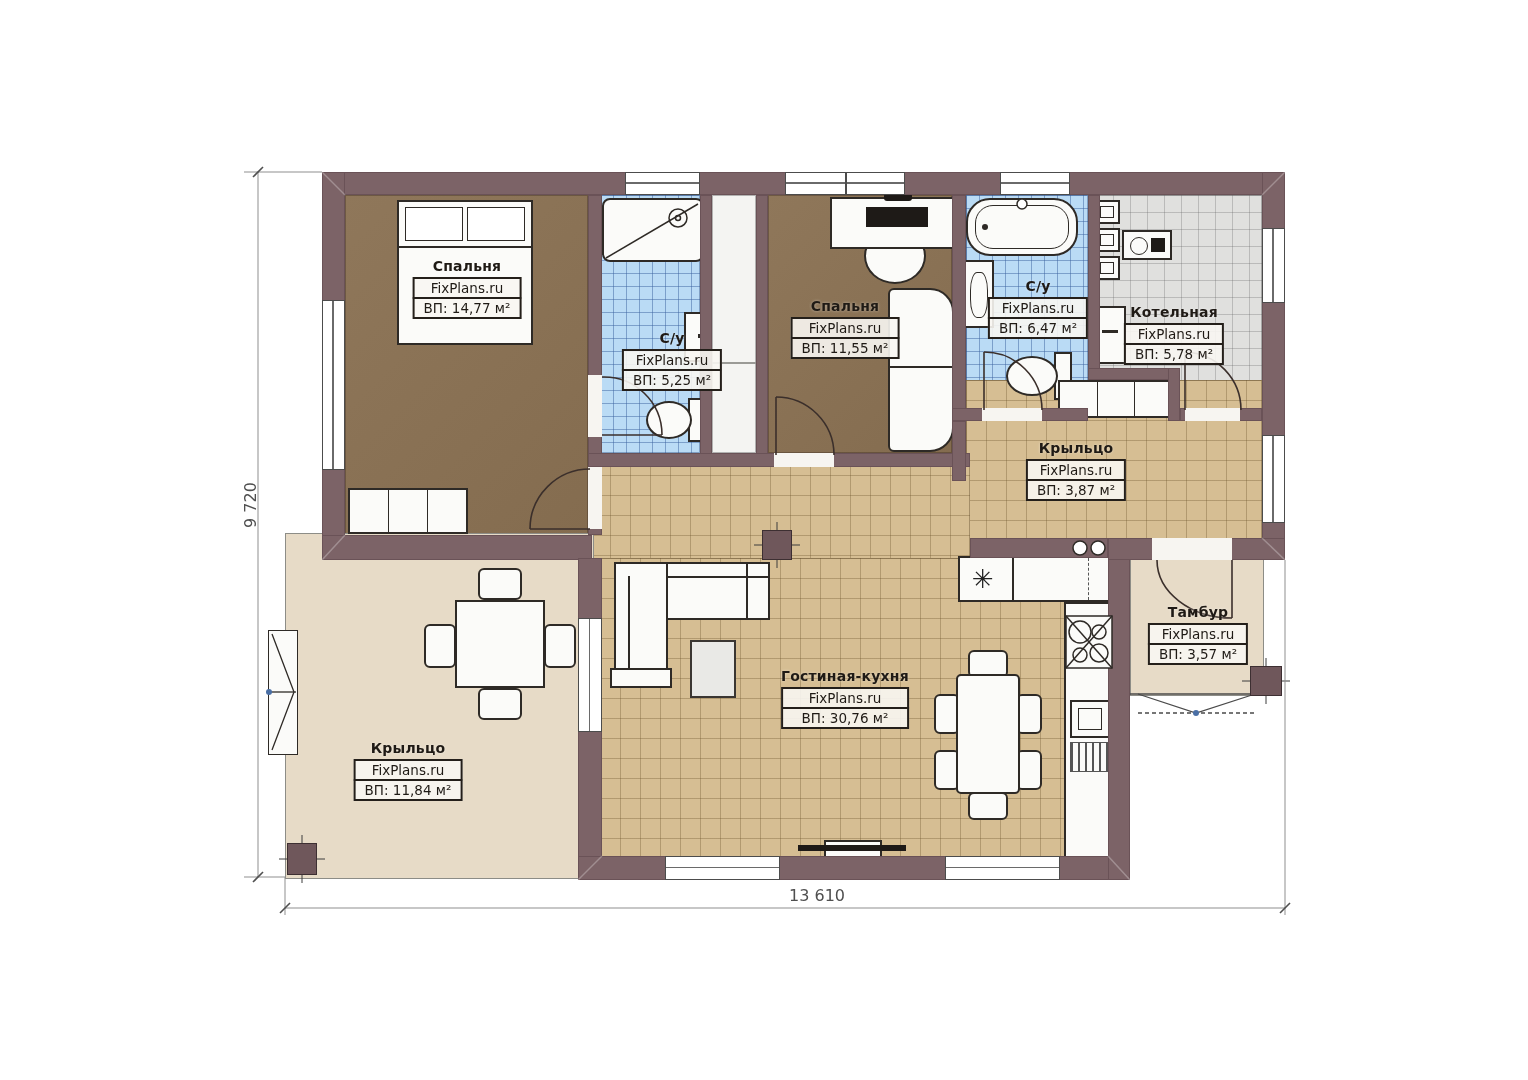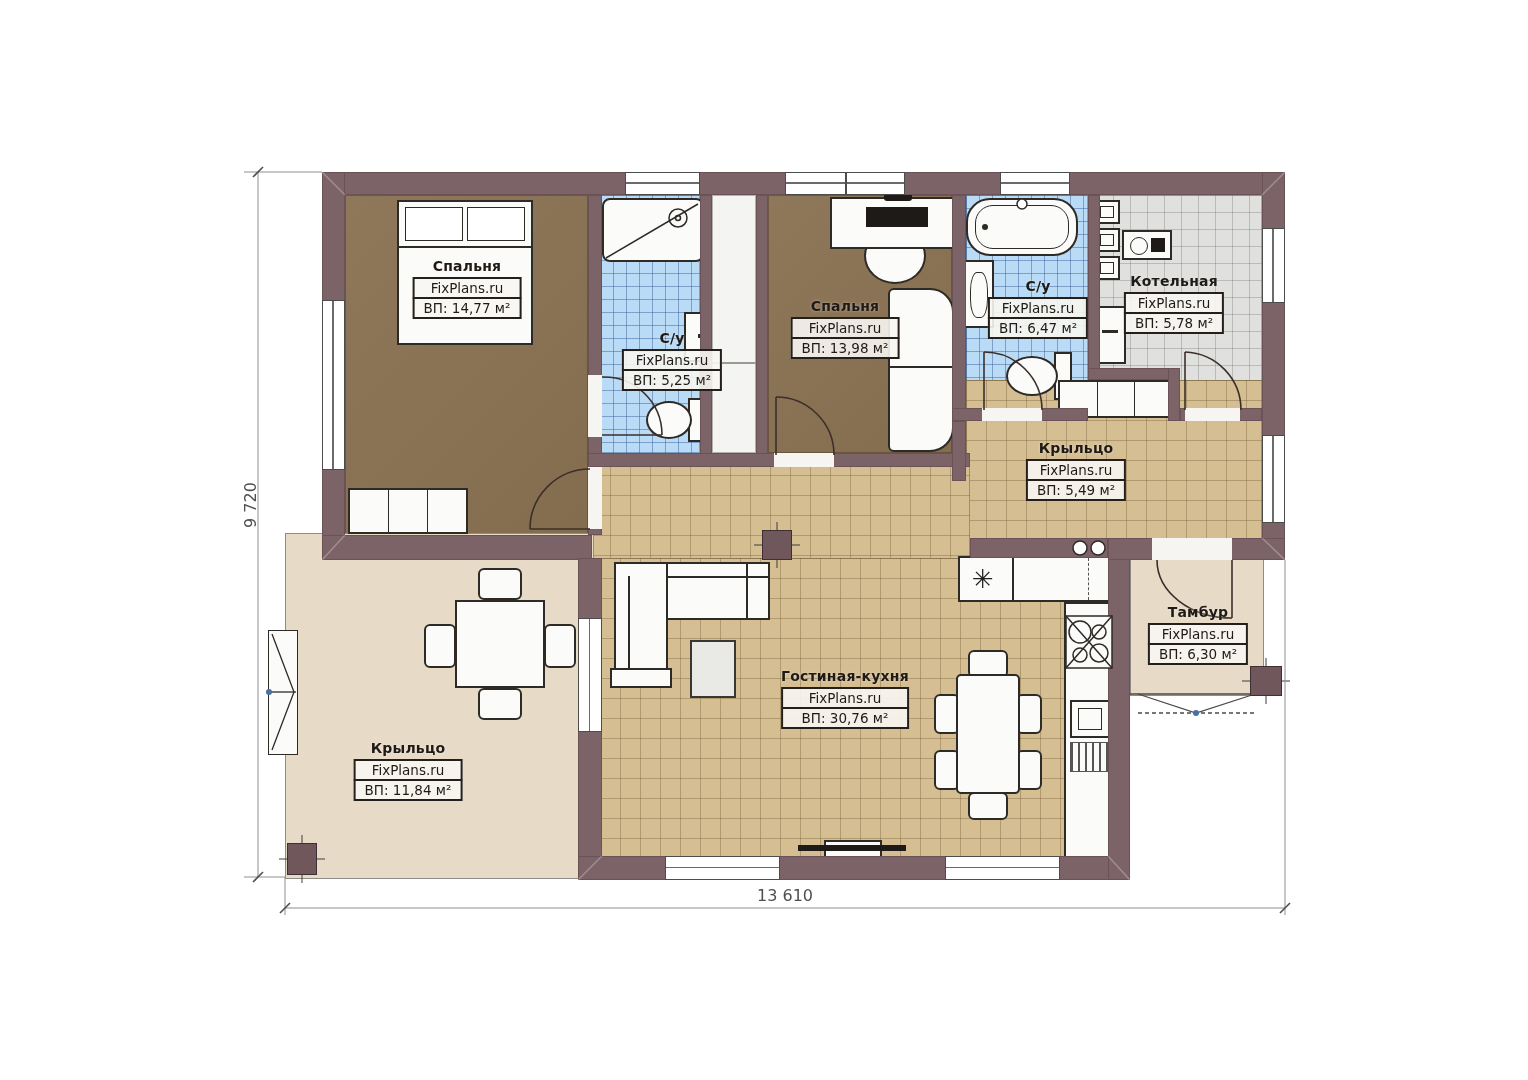--- a/index.html
+++ b/index.html
@@ -309,49 +309,49 @@
     <span class="label-box area">ВП: 14,77 м²</span>
   </div>
   <div class="room-label" style="left:672px;top:330px;">
     <div class="room-name">С/у</div>
     <span class="label-box brand">FixPlans.ru</span>
     <span class="label-box area">ВП: 5,25 м²</span>
   </div>
   <div class="room-label" style="left:845px;top:298px;">
     <div class="room-name">Спальня</div>
     <span class="label-box brand">FixPlans.ru</span>
-    <span class="label-box area">ВП: 13,98 м²</span>
+    <span class="label-box area">ВП: 11,55 м²</span>
   </div>
   <div class="room-label" style="left:1038px;top:278px;">
     <div class="room-name">С/у</div>
     <span class="label-box brand">FixPlans.ru</span>
     <span class="label-box area">ВП: 6,47 м²</span>
   </div>
-  <div class="room-label" style="left:1174px;top:273px;">
+  <div class="room-label" style="left:1174px;top:304px;">
     <div class="room-name">Котельная</div>
     <span class="label-box brand">FixPlans.ru</span>
     <span class="label-box area">ВП: 5,78 м²</span>
   </div>
   <div class="room-label" style="left:1076px;top:440px;">
     <div class="room-name">Крыльцо</div>
     <span class="label-box brand">FixPlans.ru</span>
-    <span class="label-box area">ВП: 5,49 м²</span>
+    <span class="label-box area">ВП: 3,87 м²</span>
   </div>
   <div class="room-label" style="left:1198px;top:604px;">
     <div class="room-name">Тамбур</div>
     <span class="label-box brand">FixPlans.ru</span>
-    <span class="label-box area">ВП: 6,30 м²</span>
+    <span class="label-box area">ВП: 3,57 м²</span>
   </div>
   <div class="room-label" style="left:845px;top:668px;">
     <div class="room-name">Гостиная-кухня</div>
     <span class="label-box brand">FixPlans.ru</span>
     <span class="label-box area">ВП: 30,76 м²</span>
   </div>
   <div class="room-label" style="left:408px;top:740px;">
     <div class="room-name">Крыльцо</div>
     <span class="label-box brand">FixPlans.ru</span>
     <span class="label-box area">ВП: 11,84 м²</span>
   </div>
 
   <div class="dim-label" style="left:250px;top:505px;transform:translate(-50%,-50%) rotate(-90deg);">9 720</div>
-  <div class="dim-label" style="left:785px;top:886px;transform:translateX(-50%);">13 610</div>
+  <div class="dim-label" style="left:817px;top:886px;transform:translateX(-50%);">13 610</div>
 
 </div>
 
 </body></html>

